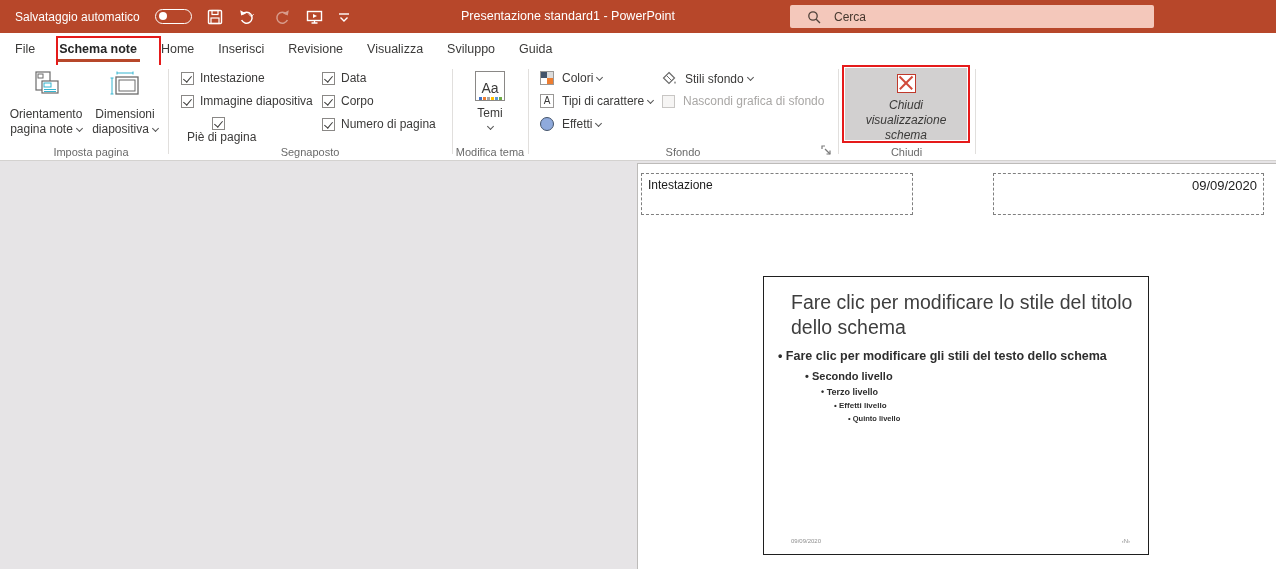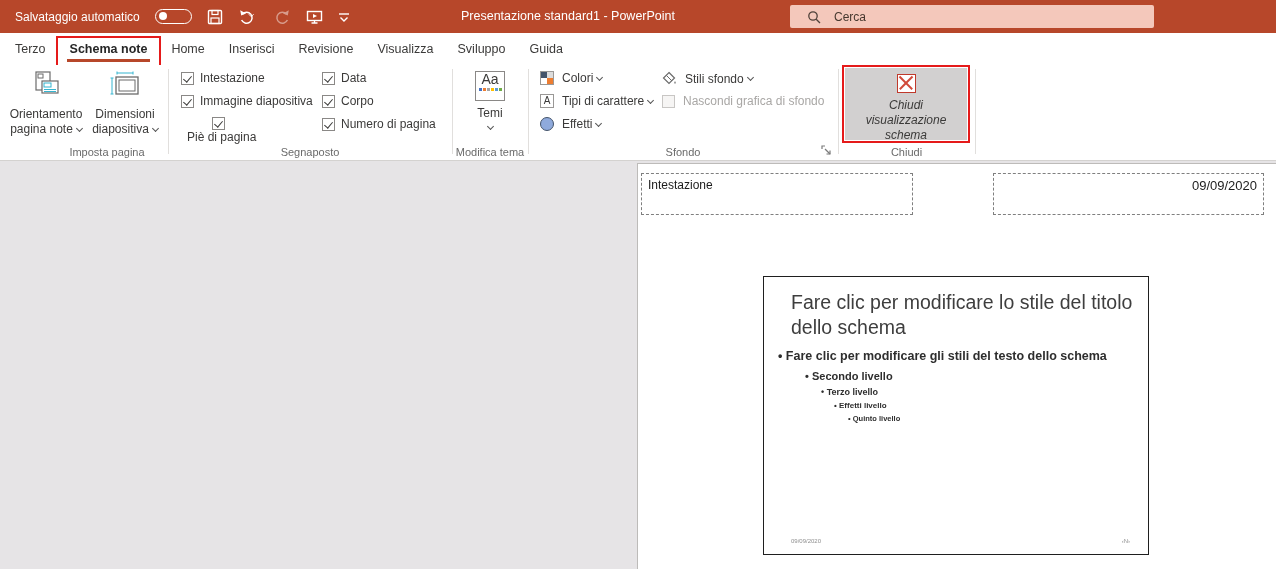--- a/index.html
+++ b/index.html
@@ -40,21 +40,21 @@
   .cb-row { position:absolute; display:flex; align-items:center; cursor:pointer; }
   .cb { width:13px; height:13px; background:#fff; border:1px solid #8a8886; position:relative; flex:none; }
   .cb.checked::after { content:""; position:absolute; left:3px; top:1px; width:4px; height:7px; border-right:1.6px solid #3b3a39; border-bottom:1.6px solid #3b3a39; transform:rotate(40deg); }
   .cb.disabled { border-color:#c8c6c4; background:#f6f5f4; }
   .cb-lbl { font-size:12px; color:#3b3a39; margin-left:6px; white-space:nowrap; }
 
   .menurow { position:absolute; display:flex; align-items:center; cursor:pointer; }
   .menurow .lbl { font-size:12px; color:#3b3a39; margin-left:8px; white-space:nowrap; }
   .menurow .lbl.disabled { color:#a9a7a5; }
 
-  .temi-icon { width:30px; height:30px; border:1px solid #8a8886; background:#fff; display:flex; flex-direction:column; align-items:center; justify-content:flex-start; }
+  .temi-icon { width:30px; height:30px; border:1px solid #8a8886; background:#fff; display:flex; flex-direction:column; align-items:center; justify-content:flex-end; }
   .temi-aa { font-size:14px; color:#3b3a39; line-height:14px; }
   .temi-dots { display:flex; gap:1px; margin-top:2px; }
   .temi-dots i { width:3px; height:3px; display:block; }
 
   .colori-icon { width:14px; height:14px; border:1px solid #9a9896; display:grid; grid-template-columns:1fr 1fr; grid-template-rows:1fr 1fr; flex:none; }
   .font-icon { width:14px; height:14px; border:1px solid #9a9896; background:#fff; font-size:10px; color:#3b3a39; text-align:center; line-height:12px; flex:none; }
   .effetti-icon { width:14px; height:14px; border-radius:50%; background:#8faadc; border:1.5px solid #44546a; flex:none; }
 
   .chiudi-btn { position:absolute; left:845px; top:3px; width:122px; height:72px; background:#d2d0d0; display:flex; flex-direction:column; align-items:center; cursor:pointer; }
   .chiudi-icon { width:19px; height:19px; background:#fff; border:1.5px solid #c0392b; position:relative; margin-top:6px; flex:none; }
@@ -131,21 +131,21 @@
   <div class="searchbox">
     <svg width="14" height="14" viewBox="0 0 14 14">
         <circle cx="6" cy="6" r="4.2" fill="none" stroke="#4f4039" stroke-width="1.3"></circle>
         <path d="M9.2 9.2 L13 13" stroke="#4f4039" stroke-width="1.3"></path>
       </svg>
     <span class="search-text">Cerca</span>
   </div>
 </div>
 
 <div class="tabrow">
-  <span class="tab">Terzo</span>
+  <span class="tab">File</span>
   <span class="tab active"><span>Schema note</span><span class="underline"></span></span>
   <span class="tab">Home</span>
   <span class="tab">Inserisci</span>
   <span class="tab">Revisione</span>
   <span class="tab">Visualizza</span>
   <span class="tab">Sviluppo</span>
   <span class="tab">Guida</span>
   <div class="tab-annotation"></div>
 </div>
 
@@ -163,21 +163,21 @@
   </div>
   <div class="bigbtn" style="left:90px; width:70px;">
     <svg width="32" height="32" viewBox="0 0 32 32" style="margin-top:2px;">
       <path d="M8 3 H24 M8 1.5 V4.5 M24 1.5 V4.5" stroke="#35b5d0" stroke-width="1"></path>
       <path d="M3 8 V24 M1.5 8 H4.5 M1.5 24 H4.5" stroke="#35b5d0" stroke-width="1"></path>
       <rect x="7" y="7" width="22" height="17" fill="#fff" stroke="#6b6b6b" stroke-width="1.3"></rect>
       <rect x="10" y="10" width="16" height="11" fill="none" stroke="#6b6b6b" stroke-width="1"></rect>
     </svg>
     <span class="lbl"><span>Dimensioni diapositiva</span><span class="chev"></span></span>
   </div>
-  <div class="grouplabel" style="left:16px; width:168px;padding-left:14px;">Imposta pagina</div>
+  <div class="grouplabel" style="left:0; width:168px;padding-left:14px;">Imposta pagina</div>
   <div class="sep" style="left:168px;"></div>
 
   <div class="cb-row" style="left:181px; top:6px;">
       <span class="cb checked"></span>
       <span class="cb-lbl">Intestazione</span>
     </div>
   <div class="cb-row" style="left:181px; top:29px;">
       <span class="cb checked"></span>
       <span class="cb-lbl">Immagine diapositiva</span>
     </div>

